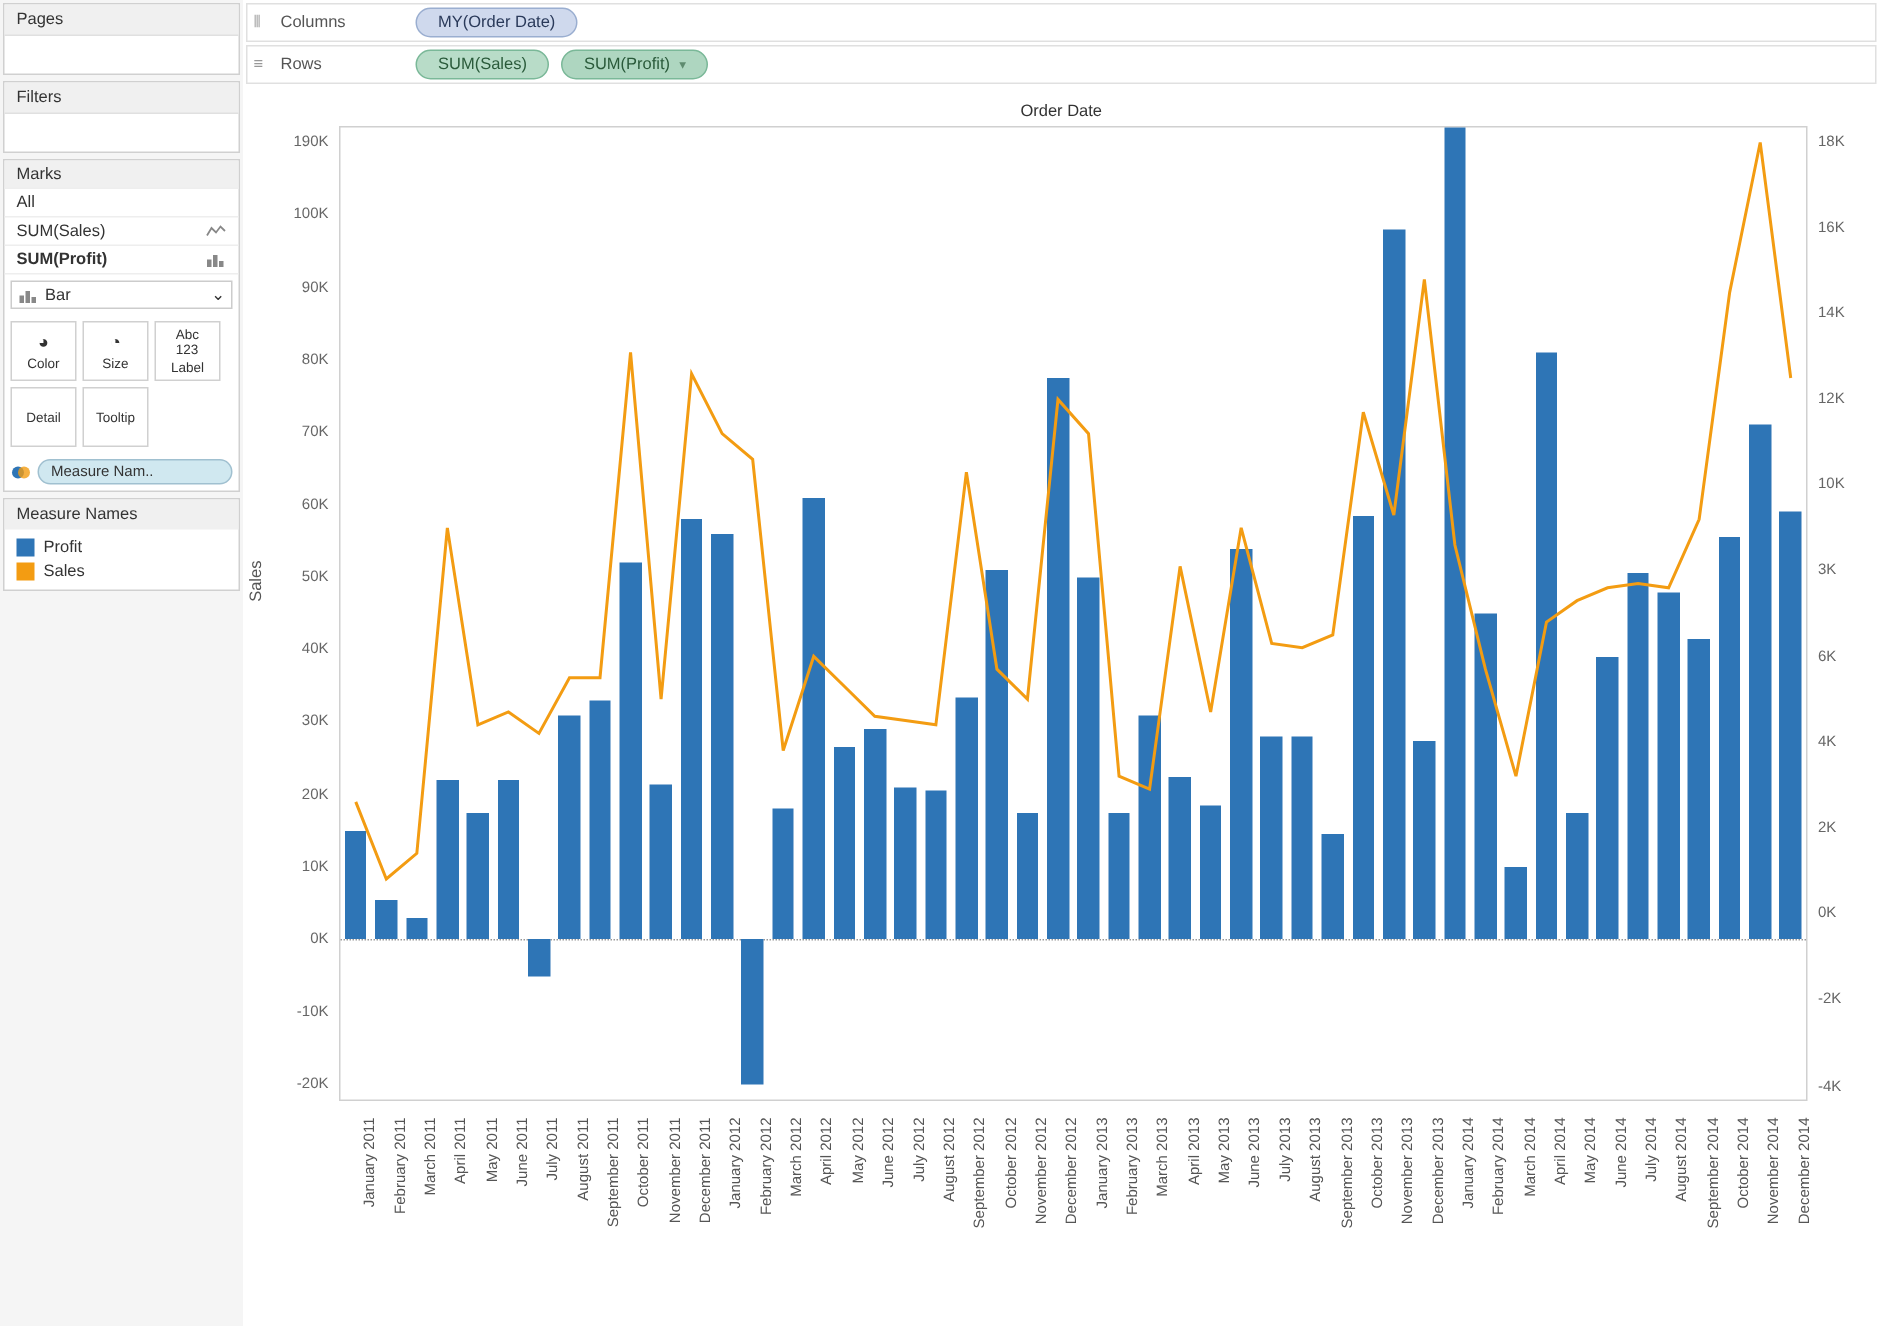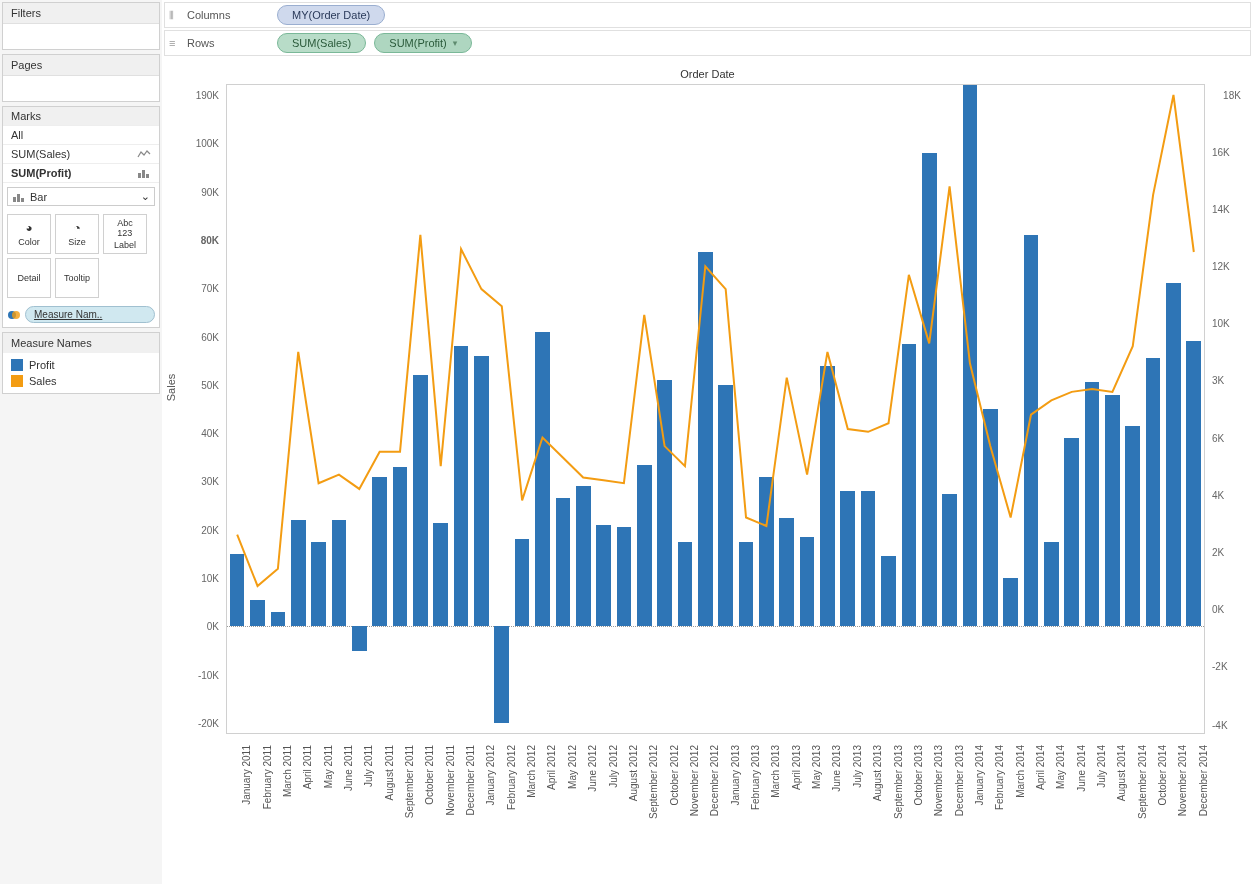--- a/index.html
+++ b/index.html
@@ -16,21 +16,21 @@
 .marks-row.bold { font-weight: bold; }
 .mark-icon-right { width: 14px; height: 10px; }
 
 .mark-type-select { width: calc(100% - 8px); margin: 4px; padding: 2px 4px; font-size: 11px; border: 1px solid #ccc; background: #fff; display: flex; align-items: center; gap: 4px; }
 .mark-type-select .chev { margin-left: auto; }
 
 .encoding-grid { display: flex; flex-wrap: wrap; padding: 4px; gap: 4px; }
 .encoding-btn { width: 44px; height: 40px; border: 1px solid #d0d0d0; background: #fff; display: flex; flex-direction: column; align-items: center; justify-content: center; font-size: 9px; gap: 2px; cursor: pointer; }
 .encoding-btn .enc-icon { font-size: 12px; }
 
-.measure-pill-row { padding: 4px; display: flex; align-items: center; gap: 4px; text-decoration: underline; }
+.measure-pill-row { padding: 4px; display: flex; align-items: center; gap: 4px; }
 .small-color-icon { width: 14px; height: 14px; }
 .pill-small { background: #d0e8f0; border: 1px solid #a0c0d0; border-radius: 9px; padding: 2px 8px; font-size: 10px; flex: 1; white-space: nowrap; overflow: hidden; text-overflow: ellipsis; }
 
 .legend-card { background: #fff; border: 1px solid #d0d0d0; padding: 4px 8px; }
 .legend-title { background: #f0f0f0; margin: -4px -8px 4px -8px; padding: 4px 8px; font-size: 11px; }
 .legend-item { display: flex; align-items: center; gap: 6px; padding: 2px 0; font-size: 11px; }
 .legend-swatch { width: 12px; height: 12px; }
 
 .right-area { flex: 1; display: flex; flex-direction: column; }
 
@@ -67,26 +67,26 @@
 .line-path { stroke: #f39c12; stroke-width: 2; fill: none; }
 
 svg.mini-bars rect { fill: #888; }
 svg.mini-line polyline { stroke: #888; stroke-width: 1.2; fill: none; }
 </style>
 </head>
 <body>
 
 <div class="left-panel">
   <div class="shelf">
+    <div class="shelf-header">Pages</div>
+    <div class="shelf-body"></div>
+  </div>
+
+  <div class="shelf">
     <div class="shelf-header">Filters</div>
-    <div class="shelf-body"></div>
-  </div>
-
-  <div class="shelf">
-    <div class="shelf-header">Pages</div>
     <div class="shelf-body"></div>
   </div>
 
   <div class="marks-card">
     <div class="marks-row shelf-header">Marks</div>
     <div class="marks-row">
         <span>All</span>
       </div>
     <div class="marks-row">
       <span>SUM(Sales)</span>
@@ -192,38 +192,38 @@
           <div class="y-tick left" style="top: 638px;">-20K</div>
           <div class="y-tick left" style="top: 589.692px;">-10K</div>
           <div class="y-tick left" style="top: 541.385px;">0K</div>
           <div class="y-tick left" style="top: 493.077px;">10K</div>
           <div class="y-tick left" style="top: 444.769px;">20K</div>
           <div class="y-tick left" style="top: 396.462px;">30K</div>
           <div class="y-tick left" style="top: 348.154px;">40K</div>
           <div class="y-tick left" style="top: 299.846px;">50K</div>
           <div class="y-tick left" style="top: 251.538px;">60K</div>
           <div class="y-tick left" style="top: 203.231px; text-align: right;">70K</div>
-          <div class="y-tick left" style="top: 154.923px; font-weight: bold;">80K</div>
+          <div class="y-tick left" style="top: 154.923px;">80K</div>
           <div class="y-tick left" style="top: 106.615px;">90K</div>
           <div class="y-tick left" style="top: 58.3077px;">100K</div>
           <div class="y-tick left" style="top: 10px;">190K</div>
         </div>
       <div class="y-axis-right" id="yaxis-right">
           <div class="y-tick right" style="top: 640px;">-4K</div>
           <div class="y-tick right" style="top: 580.909px;">-2K</div>
           <div class="y-tick right" style="top: 523.818px;">0K</div>
           <div class="y-tick right" style="top: 466.727px;">2K</div>
           <div class="y-tick right" style="top: 409.636px;">4K</div>
           <div class="y-tick right" style="top: 352.545px;">6K</div>
           <div class="y-tick right" style="top: 295.455px;">3K</div>
           <div class="y-tick right" style="top: 238.364px;">10K</div>
           <div class="y-tick right" style="top: 181.273px;">12K</div>
           <div class="y-tick right" style="top: 124.182px;">14K</div>
           <div class="y-tick right" style="top: 67.0909px;">16K</div>
-          <div class="y-tick right" style="top: 10px; text-align: center;">18K</div>
+          <div class="y-tick right" style="top: 10px;">18K</div>
         </div>
       <div class="plot" id="plot">
           <div class="zero-line" style="top: 541.385px;"></div>
           <div class="bar" style="left: 2.84958px; width: 14.655px; top: 468.923px; height: 72.4615px; background: rgb(46, 117, 182);"></div>
           <div class="bar" style="left: 23.2037px; width: 14.655px; top: 514.815px; height: 26.5692px; background: rgb(46, 117, 182);"></div>
           <div class="bar" style="left: 43.5579px; width: 14.655px; top: 526.892px; height: 14.4923px; background: rgb(46, 117, 182);"></div>
           <div class="bar" style="left: 63.9121px; width: 14.655px; top: 435.108px; height: 106.277px; background: rgb(46, 117, 182);"></div>
           <div class="bar" style="left: 84.2662px; width: 14.655px; top: 456.846px; height: 84.5385px; background: rgb(46, 117, 182);"></div>
           <div class="bar" style="left: 104.62px; width: 14.655px; top: 435.108px; height: 106.277px; background: rgb(46, 117, 182);"></div>
           <div class="bar" style="left: 124.975px; width: 14.655px; top: 541.385px; height: 24.1538px; background: rgb(46, 117, 182);"></div>

